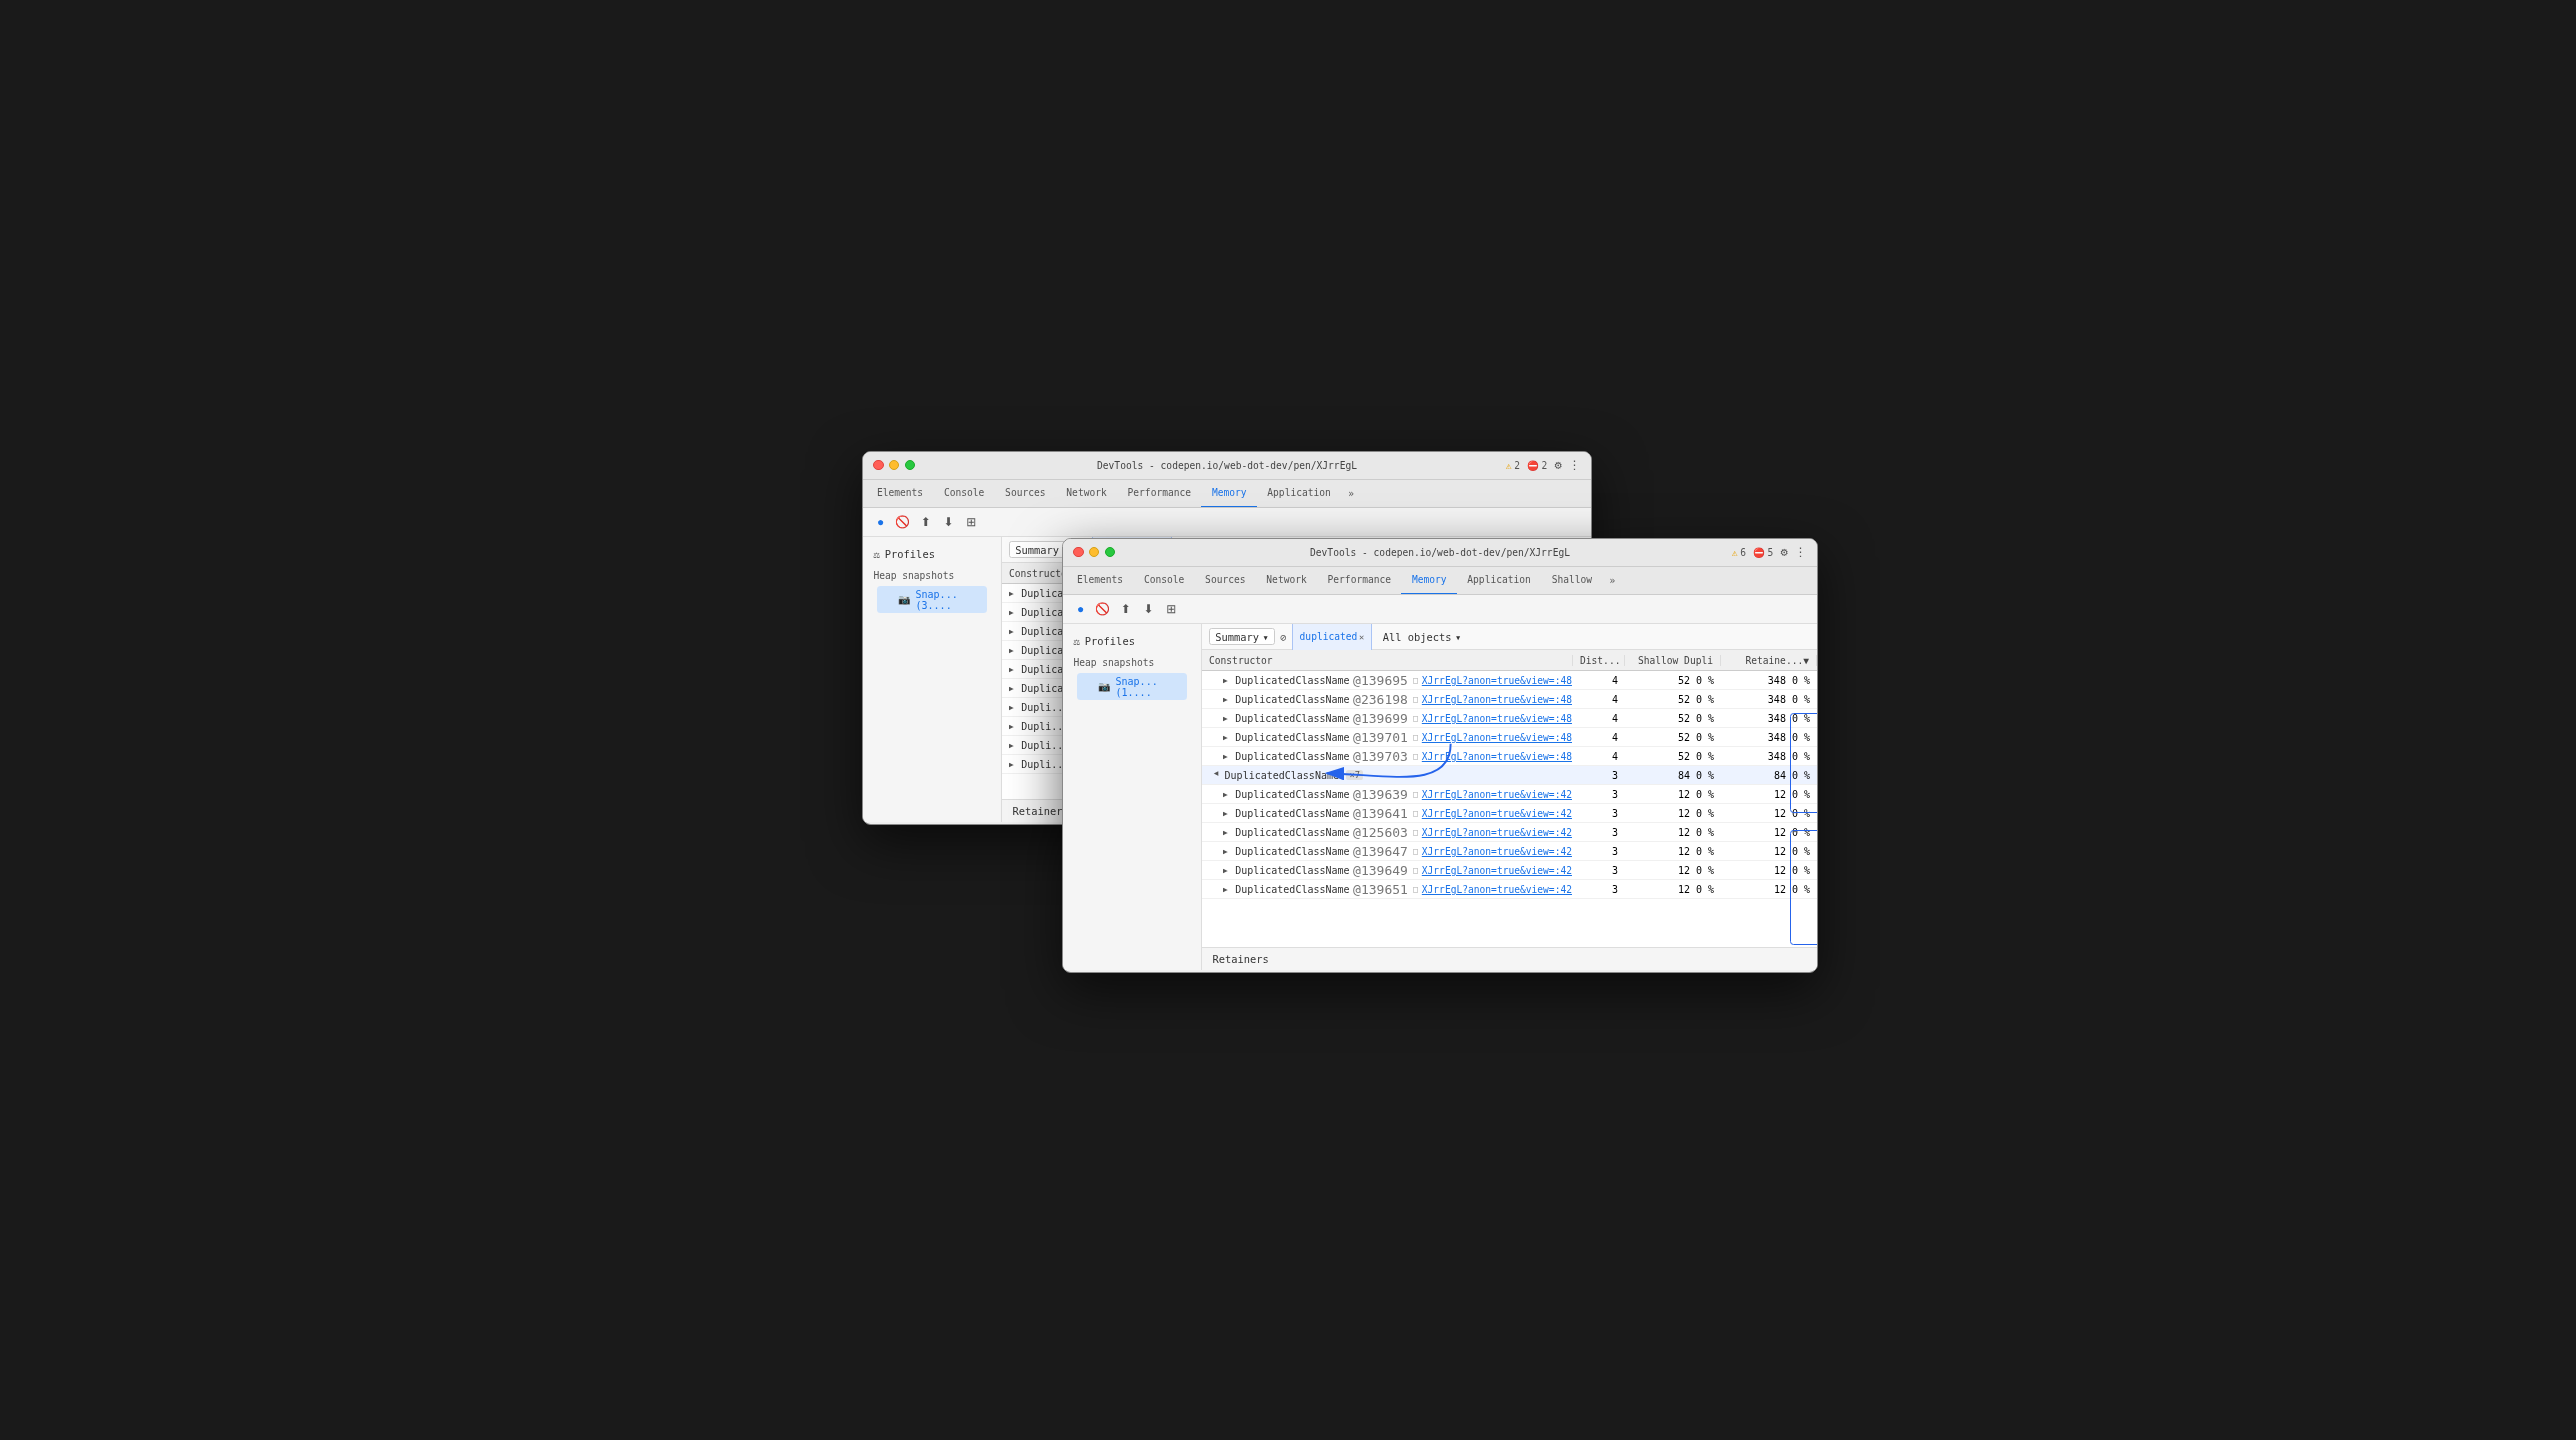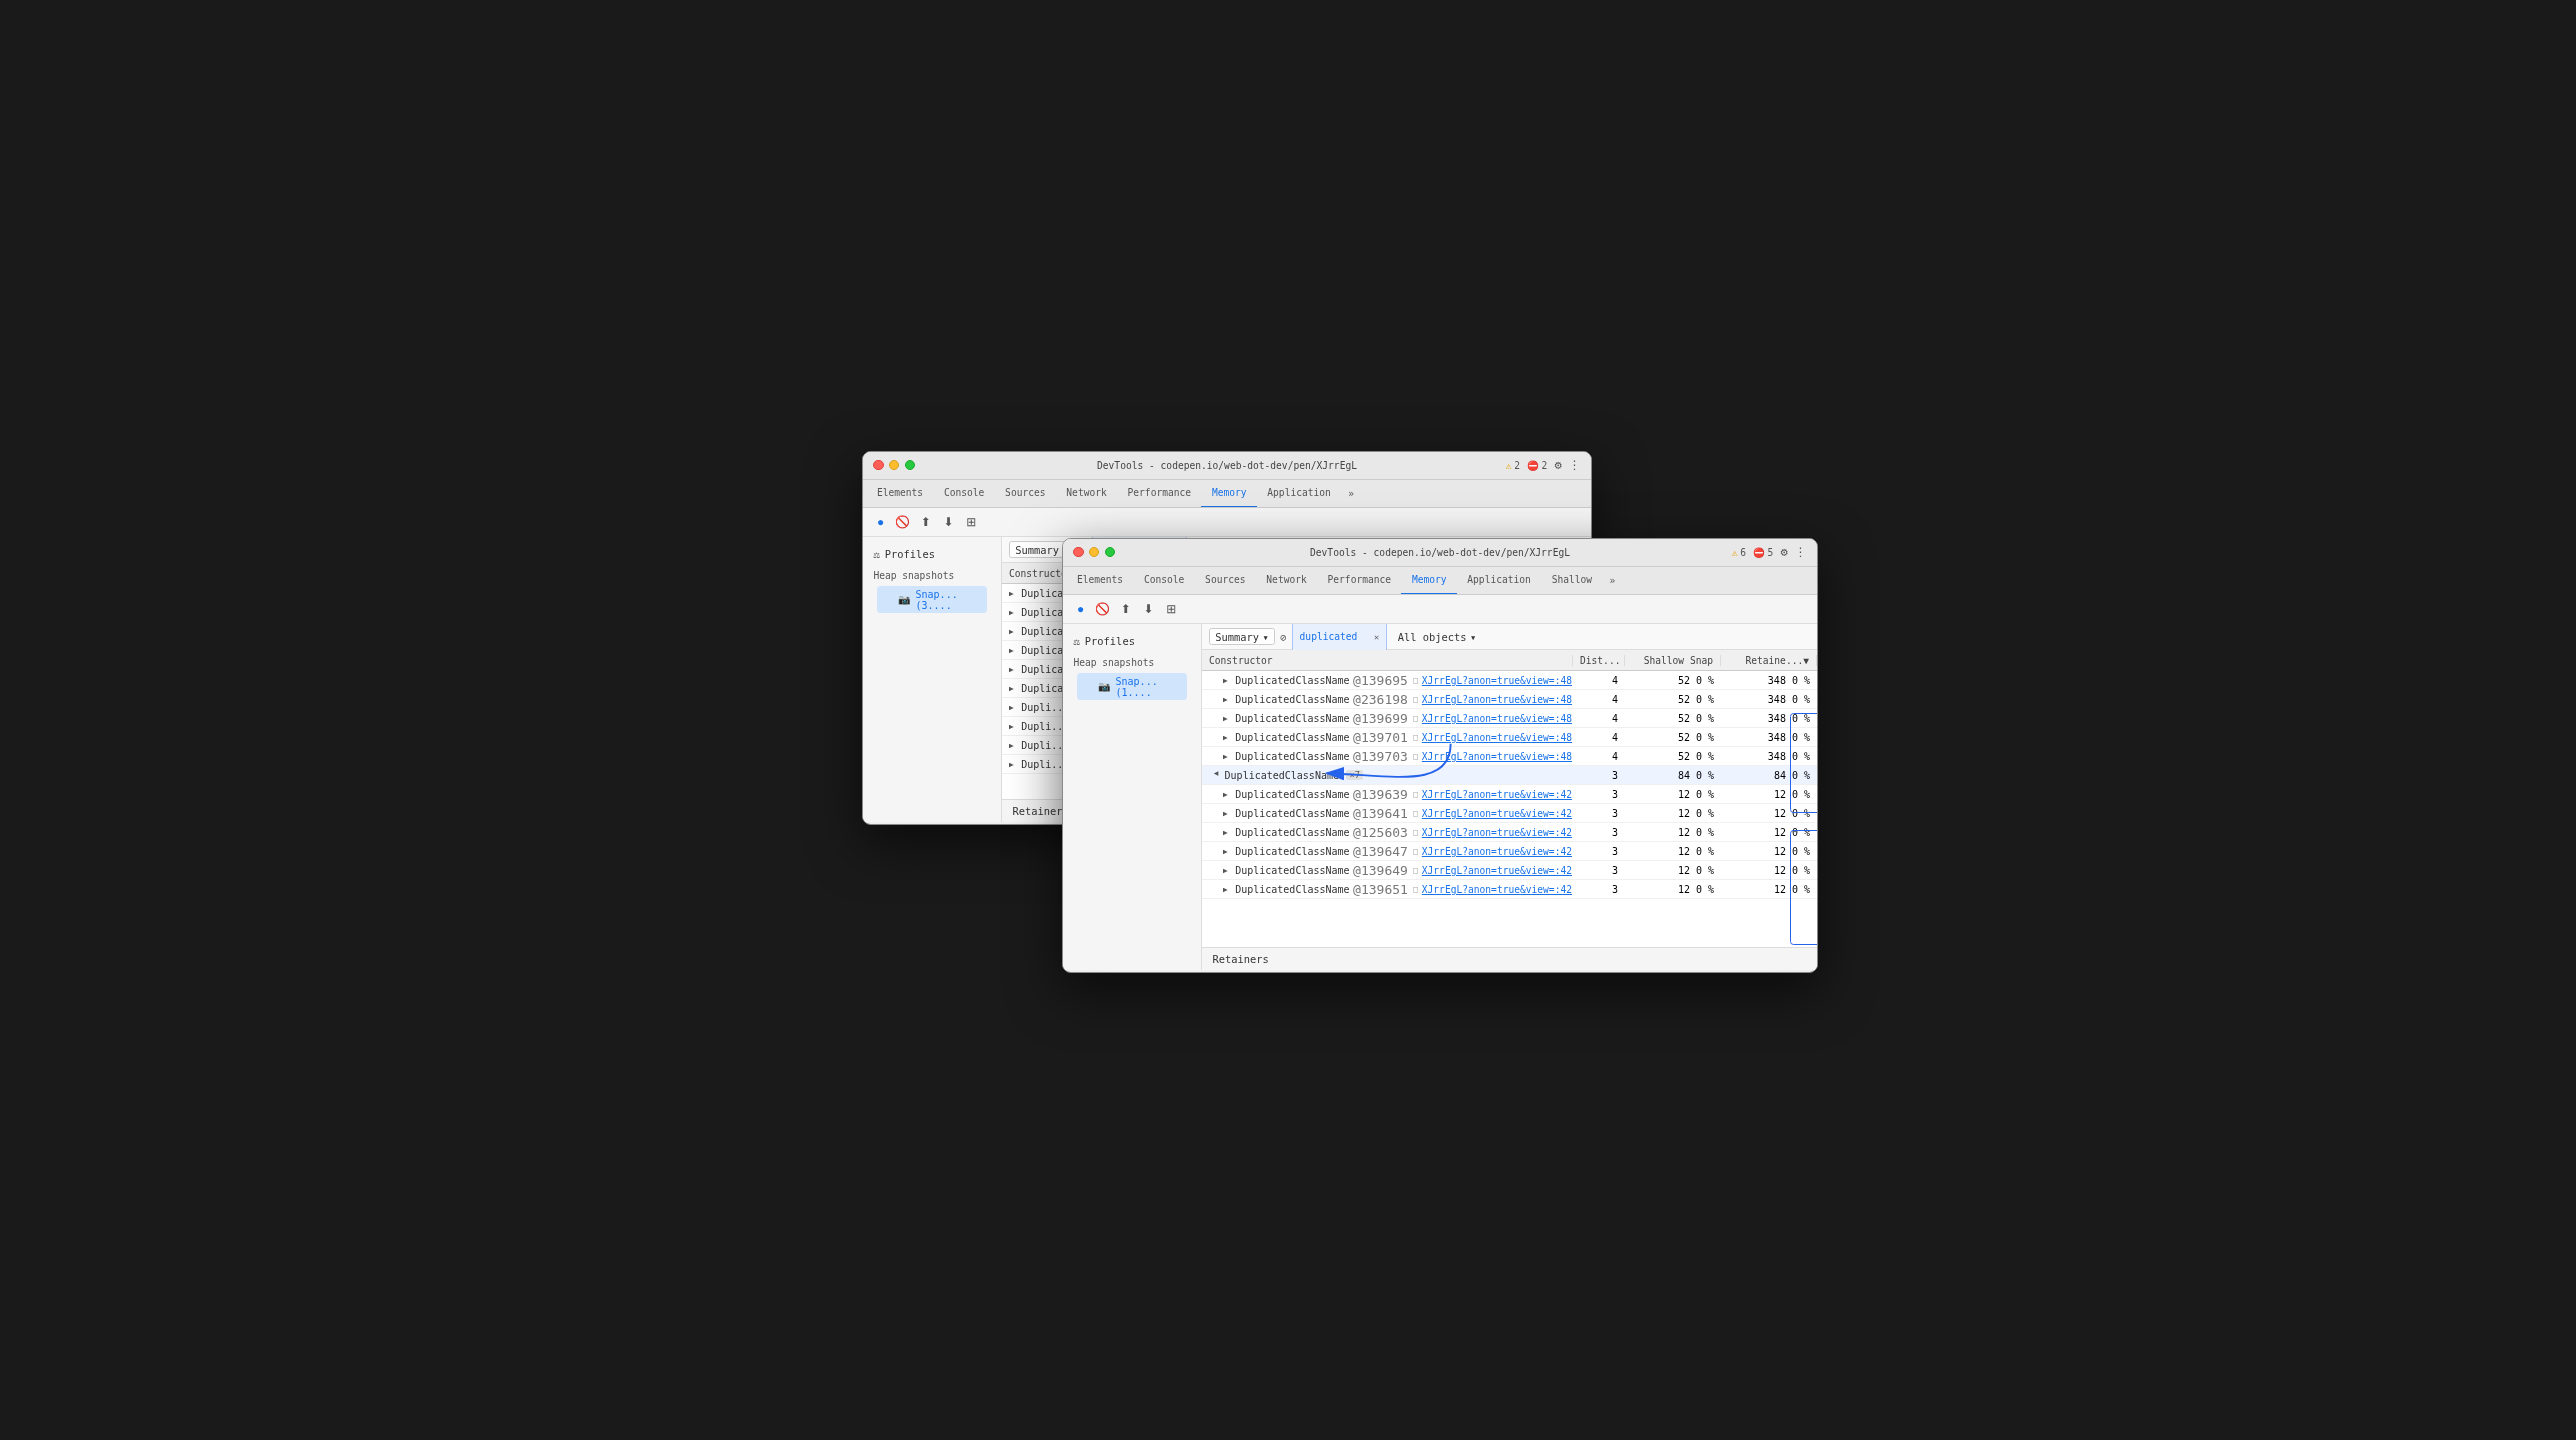--- a/index.html
+++ b/index.html
@@ -227,21 +227,21 @@
       background: #fff;
       border: 0.9px solid #ccc;
       border-radius: 2.6px;
       padding: 1.7px 5.2px;
       cursor: pointer;
     }
 
     .filter-tag {
       display: flex;
       align-items: center;
-      gap: 15px;
+      gap: 0;
       background: #e8f0fe;
       border: 0.9px solid #aac4f5;
       border-radius: 8.7px;
       padding: 18px 7px;
       font-size: 9.6px;
       color: #1a73e8;
     }
 
     .filter-tag-x {
       cursor: pointer;
@@ -649,21 +649,21 @@
           <div class="summary-dropdown" style="border:none; background:transparent;">
             <span>All objects</span>
             <span>▾</span>
           </div>
         </div>
 
         <div class="data-table">
           <div class="table-header">
             <div class="th" style="flex:3">Constructor</div>
             <div class="th" style="width:52px;text-align:right">Dist...</div>
-            <div class="th" style="width:96px;text-align:right">Shallow Snap</div>
+            <div class="th" style="width:96px;text-align:right">Shallow Dupli</div>
             <div class="th" style="width:96px;text-align:right">Retaine...▼</div>
           </div>
           <div class="table-body">
 
             <div class="table-row">
               <div class="td" style="flex:3; display:flex; align-items:center; gap:3.5px; padding-left:21px">
                 <span class="expand-arrow">▶</span>
                 <span class="constructor-name">DuplicatedClassName</span>
                 <span class="object-id">@139695</span>
                 <span class="copy-icon">□</span>

